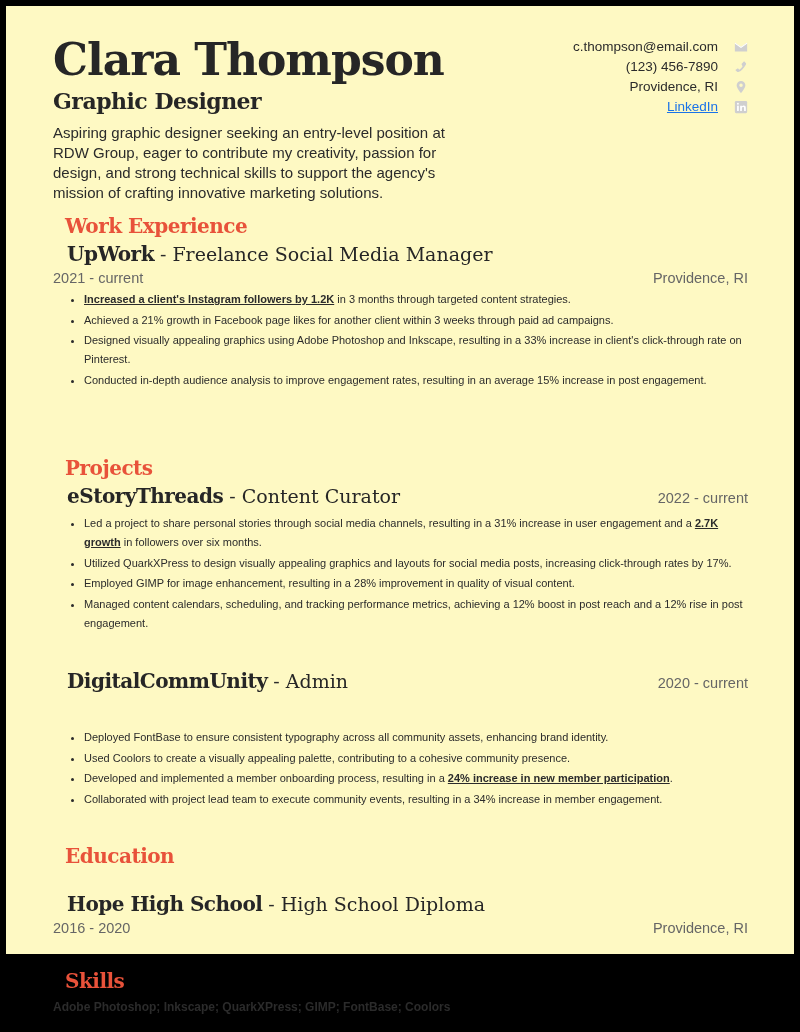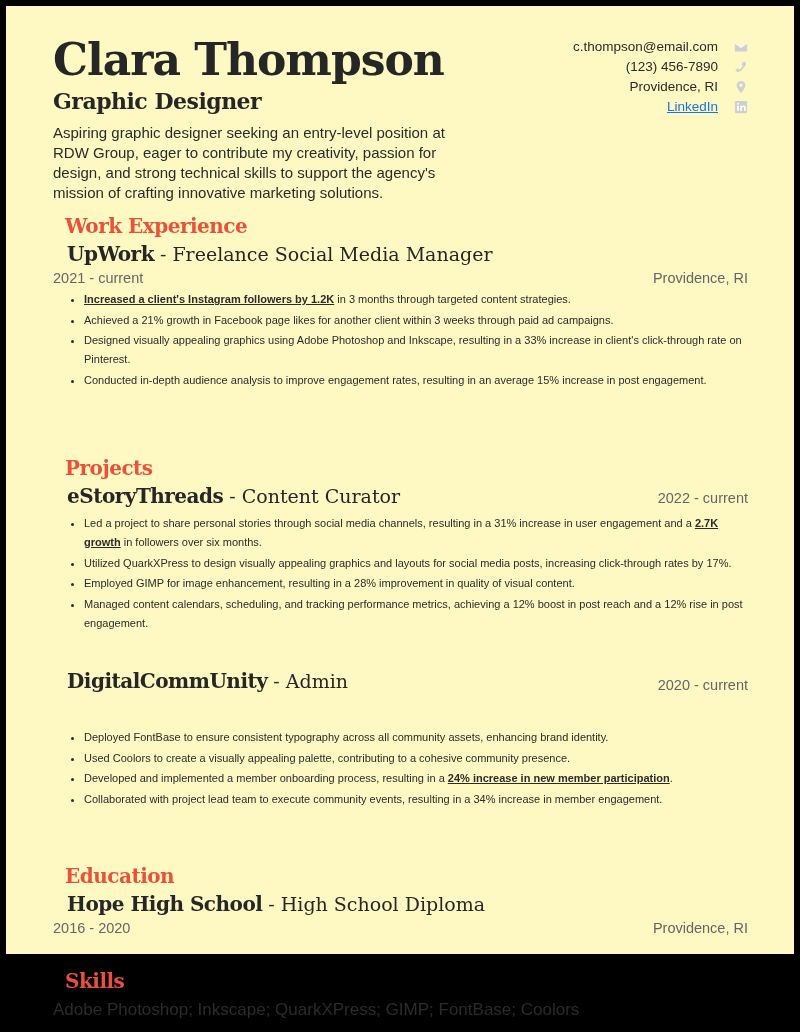--- a/index.html
+++ b/index.html
@@ -22,21 +22,21 @@
   .section-h { position: absolute; left: 47px; font-size: 20px; font-weight: bold; color: #e8523a; letter-spacing: -0.5px; margin-left: 12px; }
   .entry-h { position: absolute; left: 47px; right: 46px; display: flex; justify-content: space-between; align-items: baseline; margin-left: 14px; }
   .entry-h .org { font-size: 20px; font-weight: bold; color: #262626; letter-spacing: -0.5px; }
   .entry-h .role { font-size: 19px; color: #262626; }
   .entry-h .sep { font-size: 19px; margin: 0 6px; }
   .entry-h .date { font-size: 14.5px; color: #666; font-family: "Liberation Sans", sans-serif; }
   .meta { position: absolute; left: 47px; right: 46px; display: flex; justify-content: space-between; font-size: 14.5px; color: #666; }
   ul.bullets { position: absolute; left: 47px; right: 40px; margin: 0; padding-left: 31px; font-size: 11px; line-height: 19px; color: #2b2b2b; }
   ul.bullets li { margin-bottom: 1.5px; }
   .hl { font-weight: bold; text-decoration: underline; }
-  .skills { position: absolute; left: 47px; top: 993px; font-size: 17px; color: #2b2b2b; }
+  .skills { position: absolute; left: 47px; top: 993px; font-size: 12px; color: #2b2b2b; font-weight: bold; }
 </style>
 </head>
 <body>
 
 <div class="page">
 
   <div class="name serif">Clara Thompson</div>
   <div class="title serif">Graphic Designer</div>
   <div class="summary">Aspiring graphic designer seeking an entry-level position at RDW Group, eager to contribute my creativity, passion for design, and strong technical skills to support the agency's mission of crafting innovative marketing solutions.</div>
 
@@ -103,34 +103,34 @@
     </span>
     <span class="date">2022 - current</span>
   </div>
   <ul class="bullets" style="top:508px;">
     <li><span>Led a project to share personal stories through social media channels, resulting in a 31% increase in user engagement and a </span><span class="hl">2.7K growth</span><span> in followers over six months.</span></li>
     <li>Utilized QuarkXPress to design visually appealing graphics and layouts for social media posts, increasing click-through rates by 17%.</li>
     <li>Employed GIMP for image enhancement, resulting in a 28% improvement in quality of visual content.</li>
     <li>Managed content calendars, scheduling, and tracking performance metrics, achieving a 12% boost in post reach and a 12% rise in post engagement.</li>
   </ul>
 
-  <div class="entry-h serif" style="top:663px;align-items:flex-end;">
+  <div class="entry-h serif" style="top:663px;">
     <span>
       <span class="org">DigitalCommUnity</span><span class="sep">-</span><span class="role">Admin</span>
     </span>
     <span class="date">2020 - current</span>
   </div>
   <ul class="bullets" style="top:722px;">
     <li>Deployed FontBase to ensure consistent typography across all community assets, enhancing brand identity.</li>
     <li>Used Coolors to create a visually appealing palette, contributing to a cohesive community presence.</li>
     <li><span>Developed and implemented a member onboarding process, resulting in a </span><span class="hl">24% increase in new member participation</span><span>.</span></li>
     <li>Collaborated with project lead team to execute community events, resulting in a 34% increase in member engagement.</li>
   </ul>
 
-  <div class="section-h serif" style="top:858px;">Education</div>
+  <div class="section-h serif" style="top:838px;">Education</div>
   <div class="entry-h serif" style="top:886px;">
     <span>
       <span class="org">Hope High School</span><span class="sep">-</span><span class="role">High School Diploma</span>
     </span>
   </div>
   <div class="meta" style="top:914px;">
     <span>2016 - 2020</span>
     <span>Providence, RI</span>
   </div>
 

